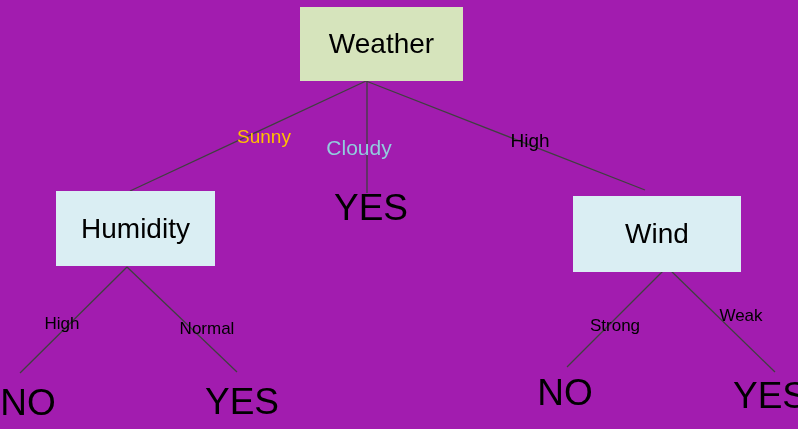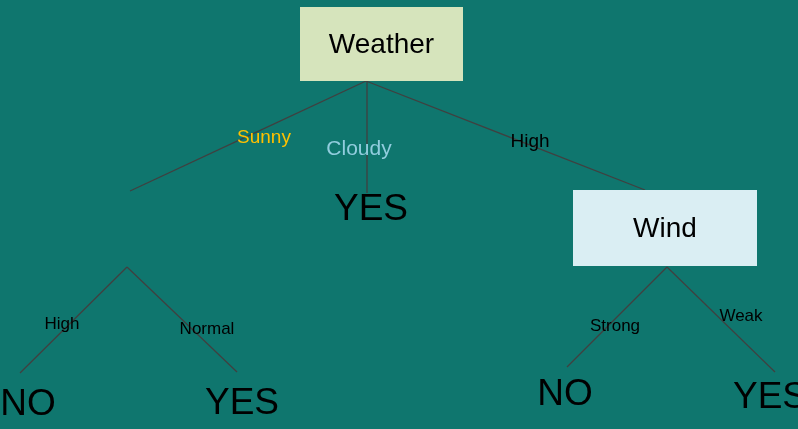--- a/index.html
+++ b/index.html
@@ -1,20 +1,20 @@
 <!DOCTYPE html>
 <html><head>
 <meta charset="utf-8">
 <style>
   html, body { margin: 0; padding: 0; background: #ffffff; }
   .canvas {
     position: relative;
     width: 798px;
     height: 429px;
-    background: #0f766e;
+    background: #a21caf;
     font-family: "Liberation Sans", sans-serif;
     color: #000;
     overflow: hidden;
   }
   .edges-svg {
     position: absolute;
     left: 0; top: 0;
     width: 798px; height: 429px;
   }
   .edges-svg line {
@@ -24,21 +24,21 @@
   .node {
     position: absolute;
     display: flex;
     align-items: center;
     justify-content: center;
     font-size: 28px;
     color: #000;
   }
   .node-weather  { left: 300px; top: 7px;   width: 163px; height: 74px; background: #d6e4bc; }
   .node-humidity { left: 56px;  top: 191px; width: 159px; height: 75px; background: #daeef3; }
-  .node-wind     { left: 573px; top: 190px; width: 184px; height: 76px; background: #daeef3; text-align: center; }
+  .node-wind     { left: 573px; top: 196px; width: 168px; height: 76px; background: #daeef3; text-align: center; }
   .edge-label {
     position: absolute;
     transform: translate(-50%, -50%);
     font-size: 17px;
     white-space: nowrap;
   }
   .edge-sunny  { left: 264px; top: 137px; font-size: 19px; color: #ffc000; }
   .edge-cloudy { left: 359px; top: 148px; font-size: 21px; color: #92cdde; }
   .edge-rainy  { left: 530px; top: 141px; font-size: 19px; color: #000; }
   .edge-high   { left: 62px;  top: 324px; }
@@ -69,20 +69,23 @@
     <line x1="366" y1="81" x2="645" y2="190"></line>
     <line x1="127" y1="267" x2="20" y2="373"></line>
     <line x1="127" y1="267" x2="237" y2="372"></line>
     <line x1="667" y1="267" x2="567" y2="367"></line>
     <line x1="667" y1="267" x2="775" y2="372"></line>
   </svg>
 
   <div class="node node-weather">
     <span>Weather</span>
   </div>
+  <div class="node node-humidity">
+    <span>Humidity</span>
+  </div>
   <div class="node node-wind">
     <span>Wind</span>
   </div>
 
   <div class="edge-label edge-sunny">Sunny</div>
   <div class="edge-label edge-cloudy">Cloudy</div>
   <div class="edge-label edge-rainy">High</div>
   <div class="edge-label edge-high">High</div>
   <div class="edge-label edge-normal">Normal</div>
   <div class="edge-label edge-strong">Strong</div>

